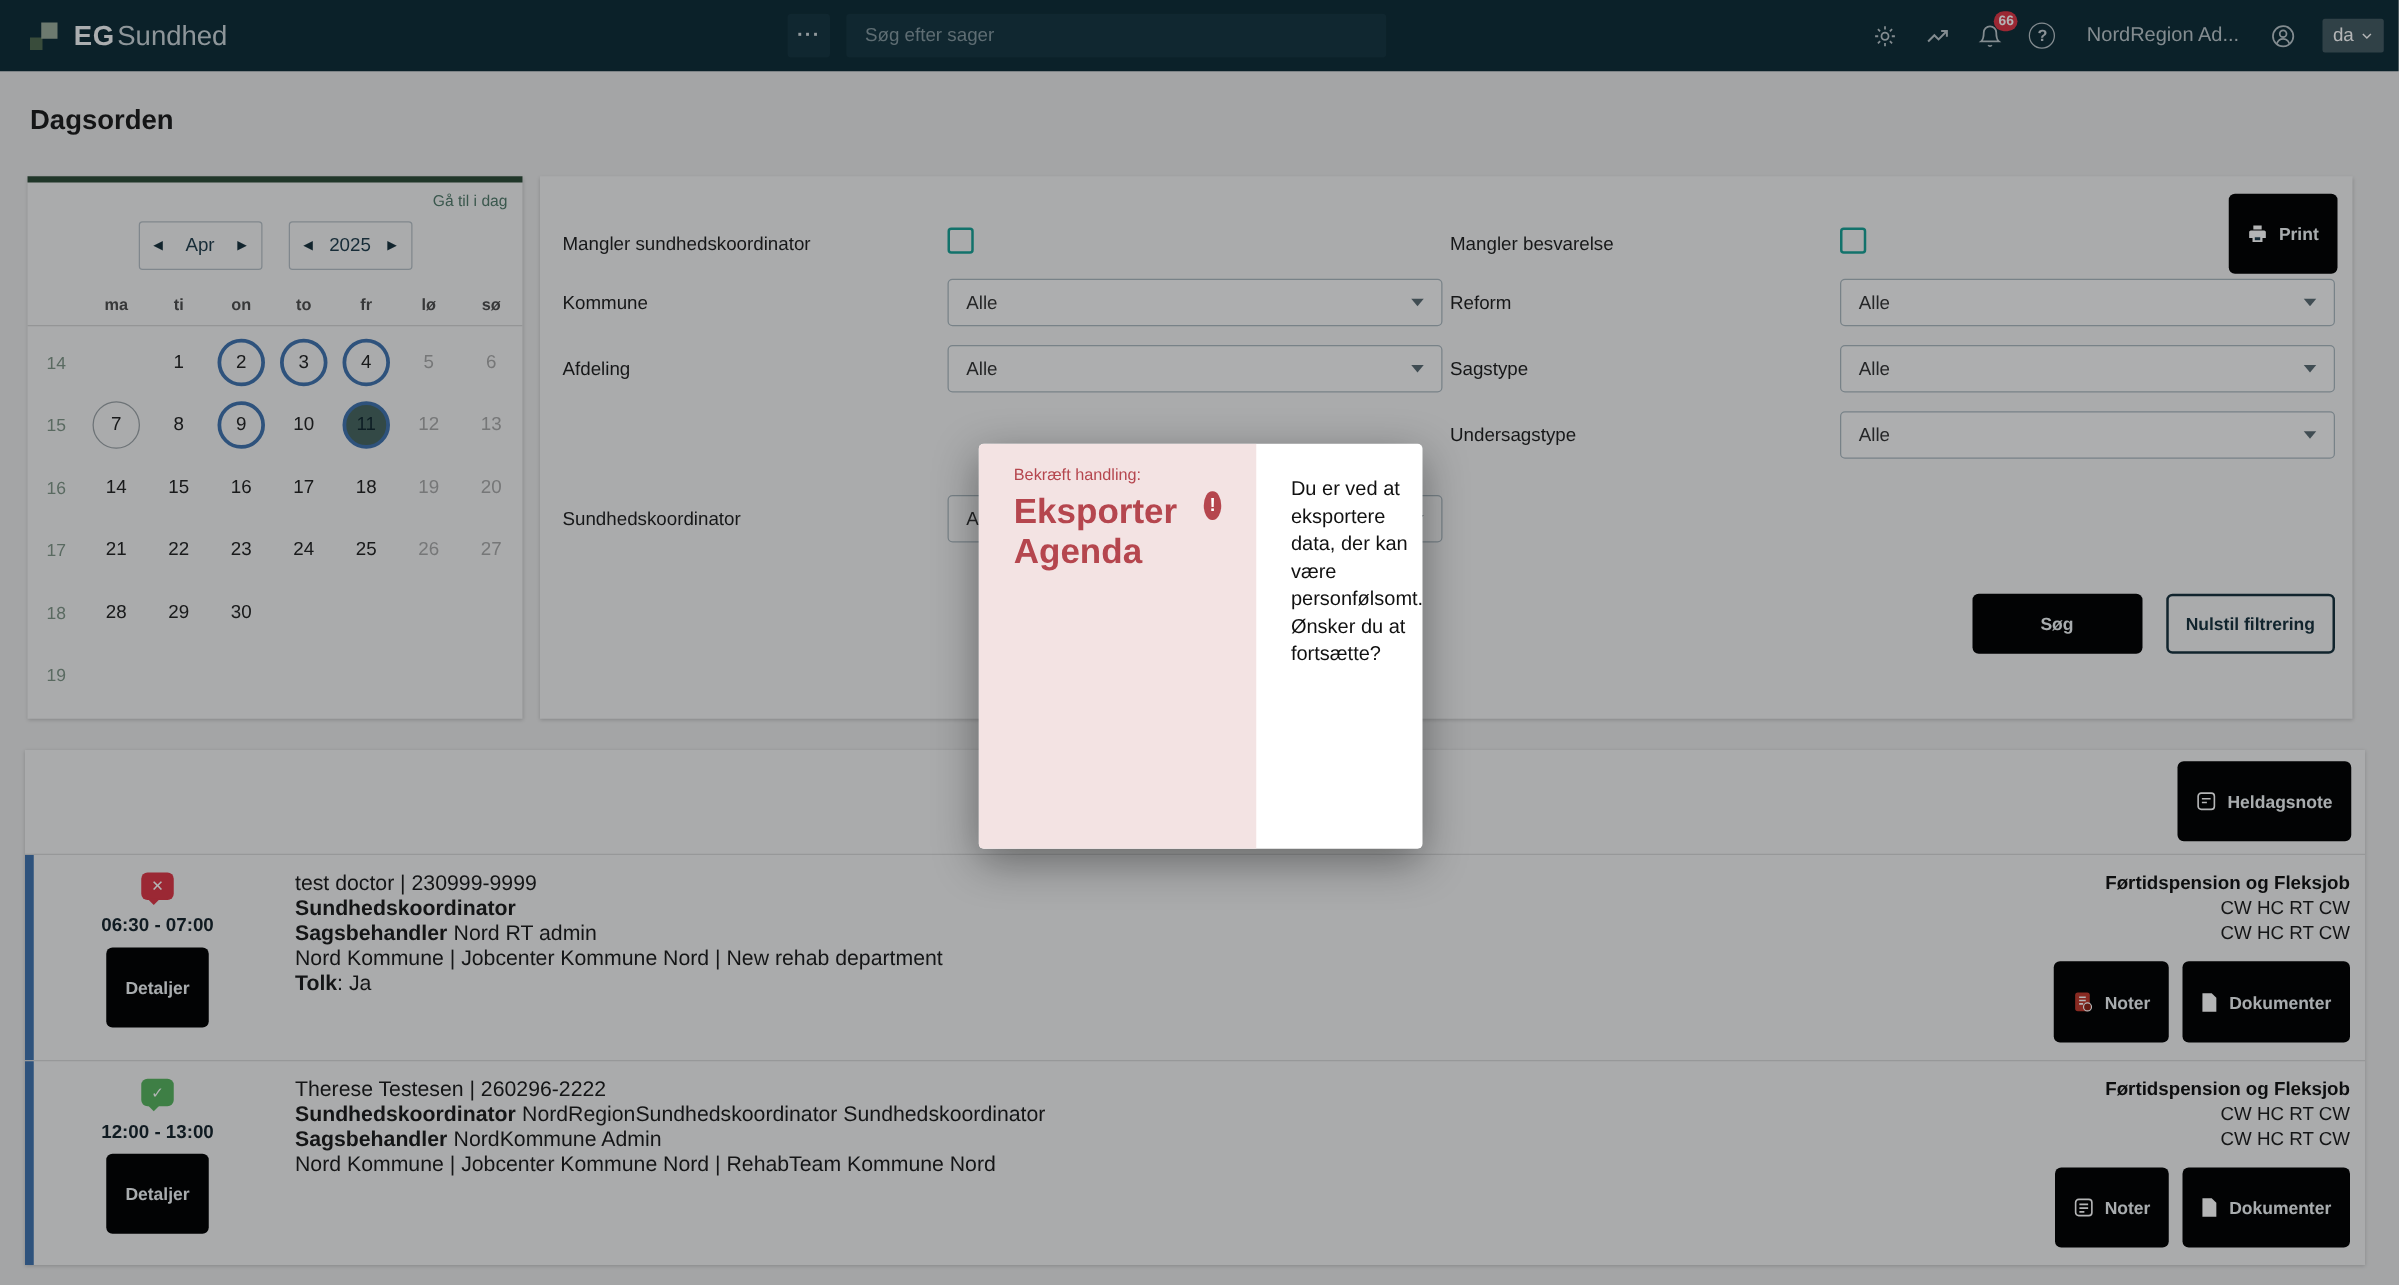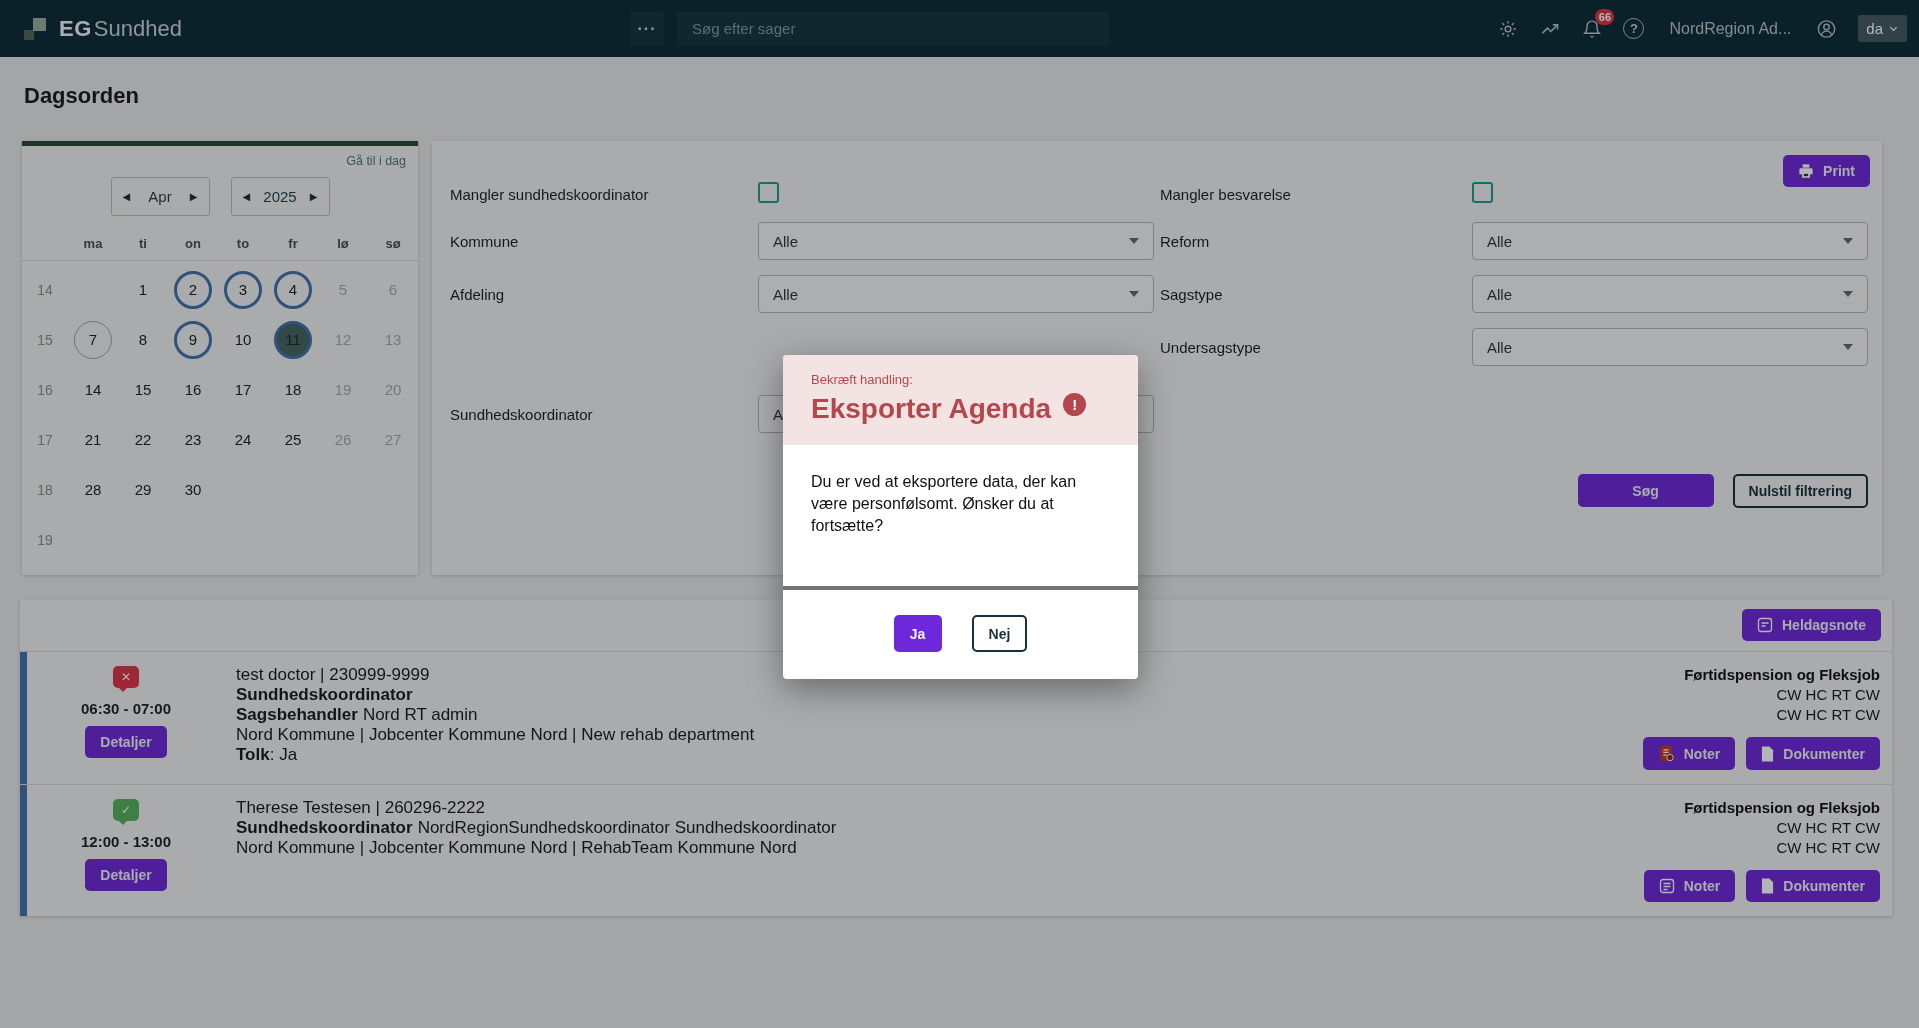--- a/index.html
+++ b/index.html
@@ -58,21 +58,21 @@
   .filter-grid { display:grid; grid-template-columns:308px 396px 1fr 312px 396px; row-gap:15px; align-items:center; margin-top:27px; margin-left:4px; }
   .flabel { font-size:15px; color:#1e1e1e; }
   .checkbox { width:21px; height:21px; border:2px solid #18a094; border-radius:3px; display:inline-block; cursor:pointer; }
   .select { height:38px; background:#f5f5f5; border:1px solid #a9b6bd; border-radius:4px; display:flex; align-items:center; justify-content:space-between; padding:0 14px; font-size:15px; color:#333; cursor:pointer; }
   .caret { width:0; height:0; border-left:5.5px solid transparent; border-right:5.5px solid transparent; border-top:6.5px solid #5a6a72; }
   .push { margin-top:14px; }
   .filter-actions { display:flex; justify-content:flex-end; gap:19px; margin-top:41px; }
 
   
   .btn { display:inline-flex; align-items:center; justify-content:center; gap:9px; border:none; border-radius:5px; font-family:inherit; font-size:14px; font-weight:700; cursor:pointer; }
-  .btn-primary { background:#6d28d9; color:#eef2f4; padding:8px 15px; }
+  .btn-primary { background:#000000; color:#eef2f4; padding:24px 15px; }
   .btn-outline { background:transparent; color:#16303c; border:2px solid #16303c; padding:7px 14px; }
   .btn-sog { width:136px; height:33px; }
 
   
   .agenda-section { position:absolute; left:20px; top:600px; width:1872px; background:#f1f1f1; box-shadow:0 1px 3px rgba(0,0,0,.18); }
   .agenda-header { display:flex; justify-content:flex-end; padding:9px 11px 10px 0; }
   .agenda-row { position:relative; display:flex; border-top:1px solid #d6d6d6; padding:11px 12px 14px 30px; }
   .row-accent { position:absolute; left:0; top:0; bottom:0; width:7px; background:#3f72ad; }
   .row-left { width:152px; display:flex; flex-direction:column; align-items:center; gap:9px; padding-top:3px; }
   .bubble { position:relative; width:26px; height:22px; border-radius:5px; display:flex; align-items:center; justify-content:center; color:#fff; font-size:12px; font-weight:700; }
@@ -86,21 +86,21 @@
   .line { font-size:17px; line-height:20px; color:#1a1a1a; }
   .line .b { font-weight:700; }
   .line .val { margin-left:5px; }
   .row-right { width:320px; text-align:right; padding-top:2px; }
   .case-type { font-size:15px; font-weight:700; line-height:20px; color:#111; }
   .team { font-size:15px; line-height:20px; color:#1a1a1a; }
   .row-btns { display:flex; justify-content:flex-end; gap:11px; margin-top:12px; }
 
   
   .dim-overlay { position:fixed; inset:0; background:rgba(8,10,12,.30); z-index:50; }
-  .modal { position:fixed; left:783px; top:355px; width:355px; height:324px; background:#fff; border-radius:4px; overflow:hidden; box-shadow:0 10px 35px rgba(0,0,0,.4); z-index:60; display:flex; flex-direction:column; }
+  .modal { position:fixed; left:783px; top:355px; width:355px; height:324px; background:#fff; border-radius:4px; overflow:hidden; box-shadow:0 10px 35px rgba(0,0,0,.4); z-index:60; display:flex; flex-direction:row; }
   .modal-header { background:#f3e3e3; padding:17px 28px 20px 28px; }
   .modal-kicker { font-size:13px; color:#b5464e; }
   .modal-title-row { display:flex; align-items:flex-start; gap:12px; margin-top:6px; }
   .modal-title { font-size:28px; font-weight:700; color:#b5464e; }
   .excl-icon { width:23px; height:23px; border-radius:50%; background:#b5464e; color:#fff; font-size:15px; font-weight:700; display:flex; align-items:center; justify-content:center; }
   .modal-body { flex:1; padding:26px 28px; font-size:16px; line-height:22px; color:#111; }
   .modal-footer { border-top:4px solid #737373; padding:25px 0 27px 0; display:flex; justify-content:center; gap:30px; }
   .btn-ja { width:48px; height:37px; }
   .btn-nej { height:37px; padding:0 15px; border-radius:5px; }
 
@@ -436,20 +436,21 @@
           <div class="row-left">
             <div class="bubble confirmed">
               <span>✓</span>
             </div>
             <div class="row-time">12:00 - 13:00</div>
             <button class="btn btn-primary">Detaljer</button>
           </div>
           <div class="row-main">
             <div class="line">Therese Testesen | 260296-2222</div>
             <div class="line"><span class="b">Sundhedskoordinator</span><span class="val">NordRegionSundhedskoordinator Sundhedskoordinator</span></div>
+            <div class="line"><span class="b">Sagsbehandler</span><span class="val">NordKommune Admin</span></div>
             <div class="line">Nord Kommune | Jobcenter Kommune Nord | RehabTeam Kommune Nord</div>
           </div>
           <div class="row-right">
             <div class="case-type">Førtidspension og Fleksjob</div>
             <div class="team">CW HC RT CW</div>
             <div class="team">CW HC RT CW</div>
             <div class="row-btns">
               <button class="btn btn-primary">
                 <span>
                   <svg width="16" height="16" viewBox="0 0 16 16" fill="none" stroke="#fff" stroke-width="1.3">

